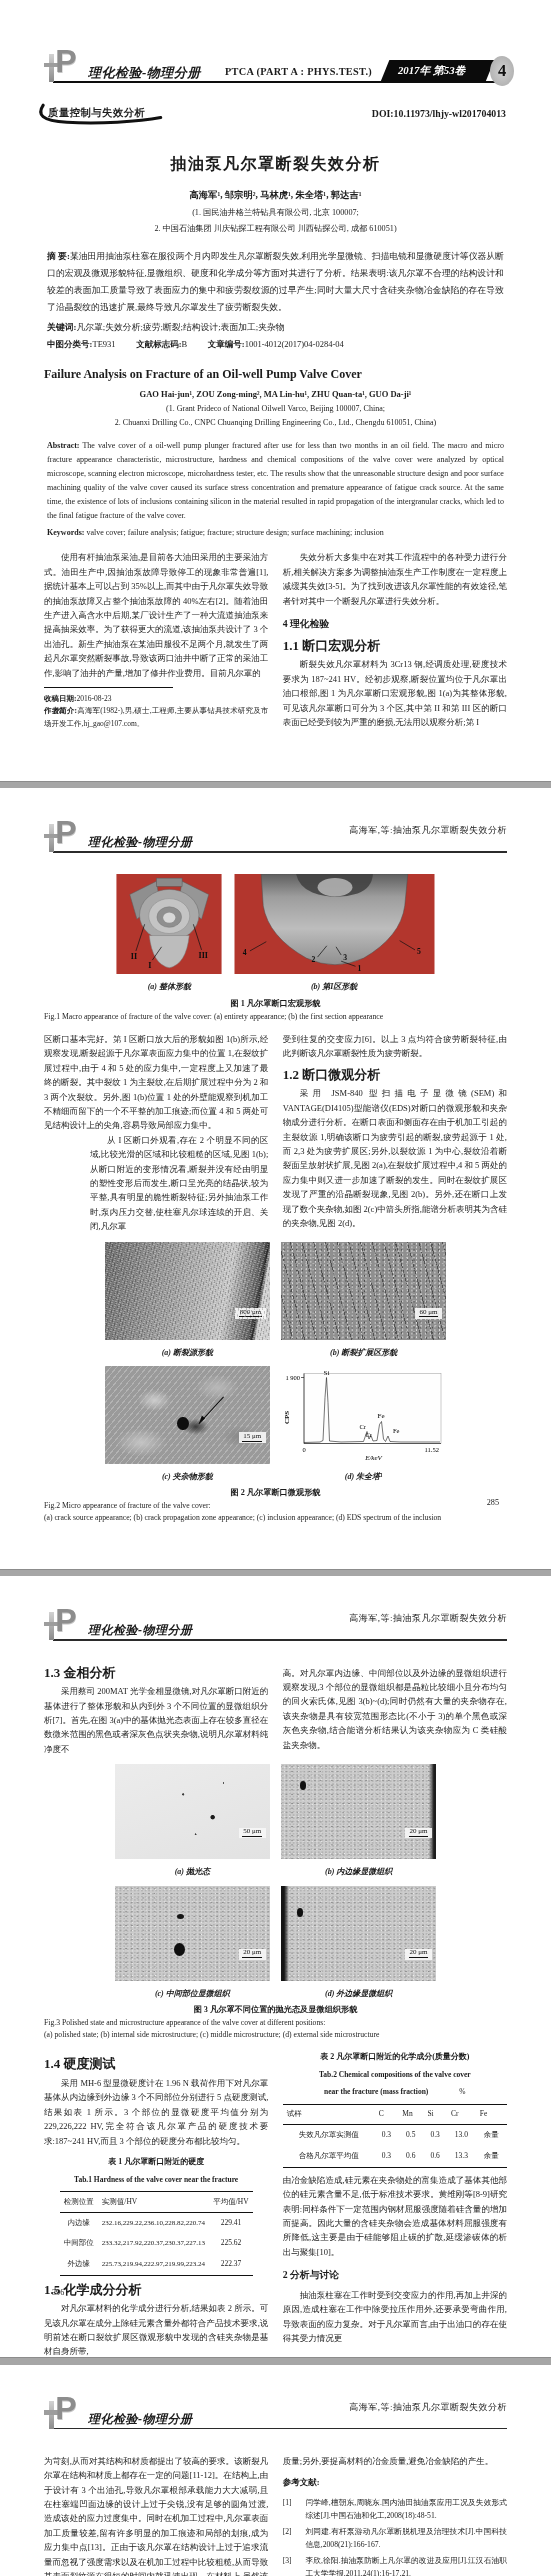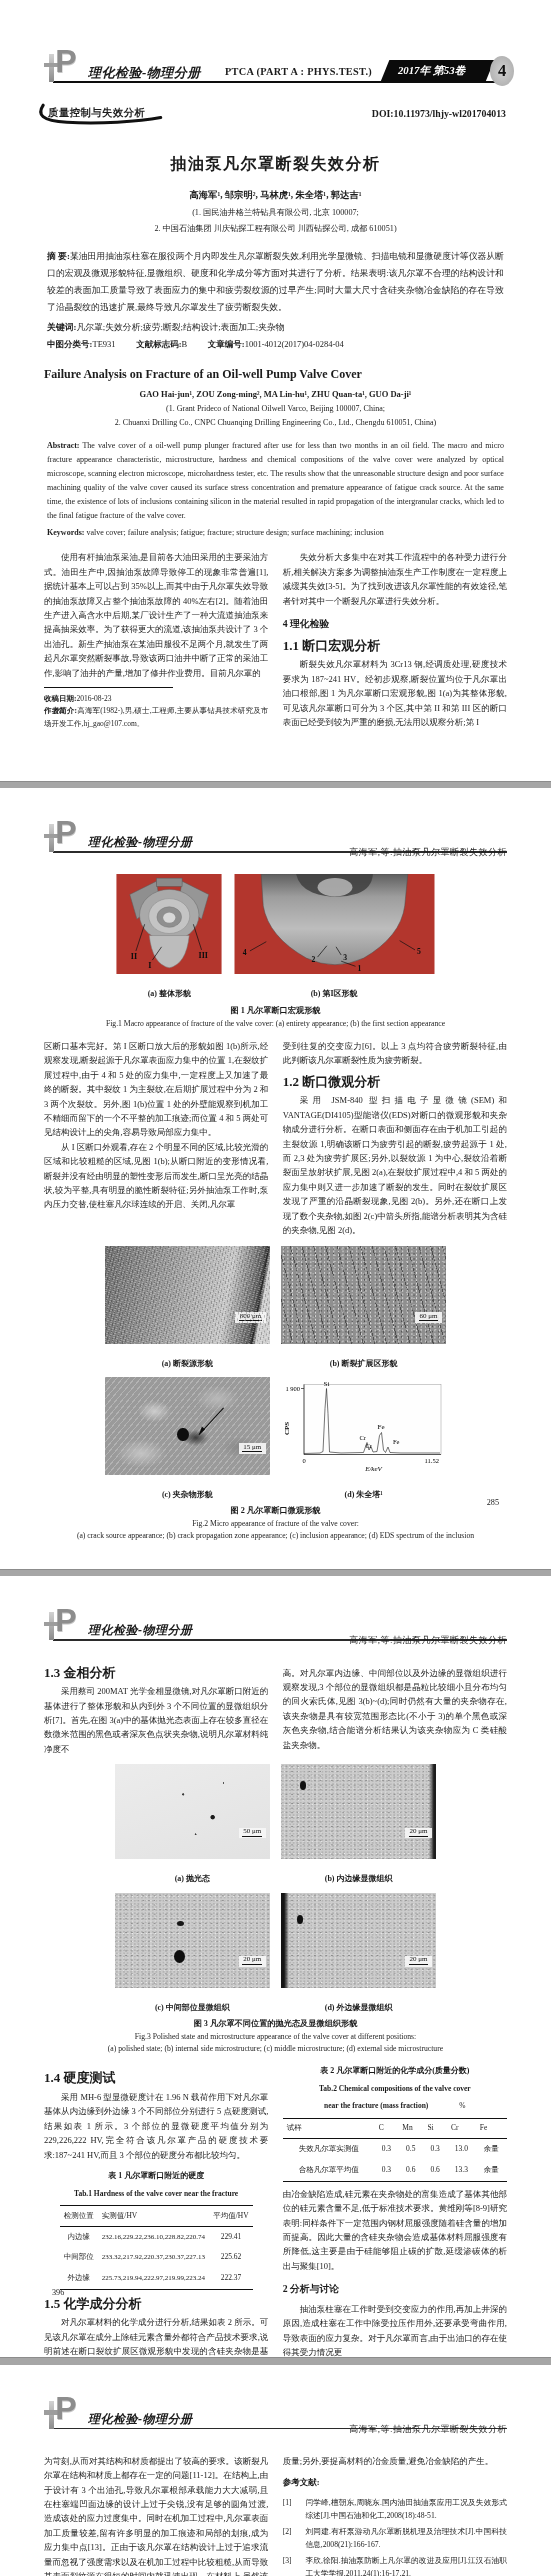--- a/index.html
+++ b/index.html
@@ -42,40 +42,40 @@
   .affil-en{text-align:center;font-size:8px;margin:5.2px 0 0;}
   .abstract-en{margin:11.3px 3.1px 0;font-size:8px;line-height:14px;text-align:justify;}
   .abstract-en .lab{font-weight:bold;}
   .kwline-en{margin:3.1px 3.1px 0;font-size:8px;line-height:13.4px;}
   .kwline-en .lab{font-weight:bold;}
   
   .cols{display:flex;gap:14.4px;margin-top:11.3px;}
   .col{width:225px;font-size:8.5px;line-height:14.4px;text-align:justify;}
   .col p{margin:0;text-indent:2em;}
   .col p.noindent{text-indent:0;}
-  .col p + p{margin-top:0;}
+  .col p + p{margin-top:0;margin-left:46px;}
   h3.sec{font-size:9.8px;font-weight:bold;margin:9.3px 0 5.2px;text-indent:0;}
   h4.subsec{font-size:13px;font-weight:bold;margin:7.2px 0 4.1px;text-indent:0;}
   .fnblock{margin-top:7.2px;font-size:7.5px;line-height:12.4px;}
   .fnrule{width:129px;height:0.5px;background:#111;margin:3.1px 0 5.2px;}
   .fnblock .lab{font-weight:bold;}
   .pageno{position:absolute;font-size:8.2px;color:#222;}
   
   .run-head{position:relative;height:78px;}
   .run-head .rule{position:absolute;left:9.3px;right:0;top:63px;height:1.5px;background:#2b2b2b;}
   .run-head .logo{position:absolute;left:0;top:32px;}
   .run-head .mast-cn{position:absolute;left:44px;top:46px;font-size:12px;}
-  .run-head .rh{position:absolute;right:0;top:58px;font-size:9px;letter-spacing:0.5px;}
+  .run-head .rh{position:absolute;right:0;top:36px;font-size:9px;letter-spacing:0.5px;}
   
   figure{margin:0;}
   .figrow{display:flex;justify-content:center;gap:11.3px;margin-top:8.2px;}
-  .sublabels{display:flex;justify-content:center;gap:11.3px;margin-top:14px;}
+  .sublabels{display:flex;justify-content:center;gap:11.3px;margin-top:7px;font-style:italic;}
   .sublabels div{text-align:center;font-size:8px;font-weight:bold;}
   .figcap-cn{text-align:center;font-size:8.2px;font-weight:bold;margin-top:5.2px;}
-  .figcap-en{text-align:center;font-size:7.7px;margin-top:3.1px;}
+  .figcap-en{text-align:left;font-size:7.7px;margin-top:3.1px;}
   .photo{position:relative;overflow:hidden;}
   .panel{position:relative;overflow:hidden;}
   .scale{position:absolute;right:4.1px;bottom:21px;background:rgba(246,246,246,.92);color:#111;font-size:7px;padding:0.5px 3.6px 1.5px;line-height:7.7px;}
   .scale i{font-style:normal;display:block;border-bottom:1px solid #111;padding:0 1px;}
   
   .sem-a{background:linear-gradient(100deg,#6e6e6e,#9b9b9b 38%,#c6c6c6 72%,#5f5f5f 88%,#2e2e2e 90%,#cfcfcf 92%);}
   .sem-a::after{content:"";position:absolute;inset:0;background:repeating-linear-gradient(16deg,rgba(255,255,255,.28) 0 0.5px,transparent 0.5px 2.1px),repeating-linear-gradient(100deg,rgba(0,0,0,.22) 0 0.5px,transparent 0.5px 2.6px);}
   .sem-b{background-color:#8f8f8f;background-image:radial-gradient(#dcdcdc 0.6px,transparent 0.9px),radial-gradient(#474747 0.5px,transparent 0.9px),radial-gradient(#bdbdbd 0.7px,transparent 1.1px),repeating-linear-gradient(75deg,rgba(20,20,20,.5) 0 0.8px,transparent 0.8px 11.3px);background-size:4.6px 3.6px,6.2px 5.2px,7.2px 6.2px,100% 100%;}
   .sem-c{background-color:#9a9a9a;background-image:radial-gradient(24px 15.5px at 30% 35%,#cdcdcd,rgba(0,0,0,0) 70%),radial-gradient(31px 18.5px at 68% 22%,#b9b9b9,rgba(0,0,0,0) 70%),radial-gradient(17.5px 11.3px at 55% 62%,#3c3c3c,rgba(0,0,0,0) 75%),radial-gradient(36px 20.6px at 22% 78%,#c4c4c4,rgba(0,0,0,0) 70%),radial-gradient(27px 15.5px at 82% 72%,#888,rgba(0,0,0,0) 70%),repeating-linear-gradient(130deg,rgba(255,255,255,.25) 0 1px,transparent 1px 4.6px);}
   .micro{background-color:#cccccc;background-image:radial-gradient(#9e9e9e 0.5px,transparent 0.8px),radial-gradient(#f1f1f1 0.5px,transparent 0.8px),radial-gradient(#8a8a8a 0.5px,transparent 0.8px);background-size:3.6px 3.1px,4.6px 4.1px,5.7px 4.6px;background-position:0 0,1.5px 1.5px,2.6px 0.5px;}

